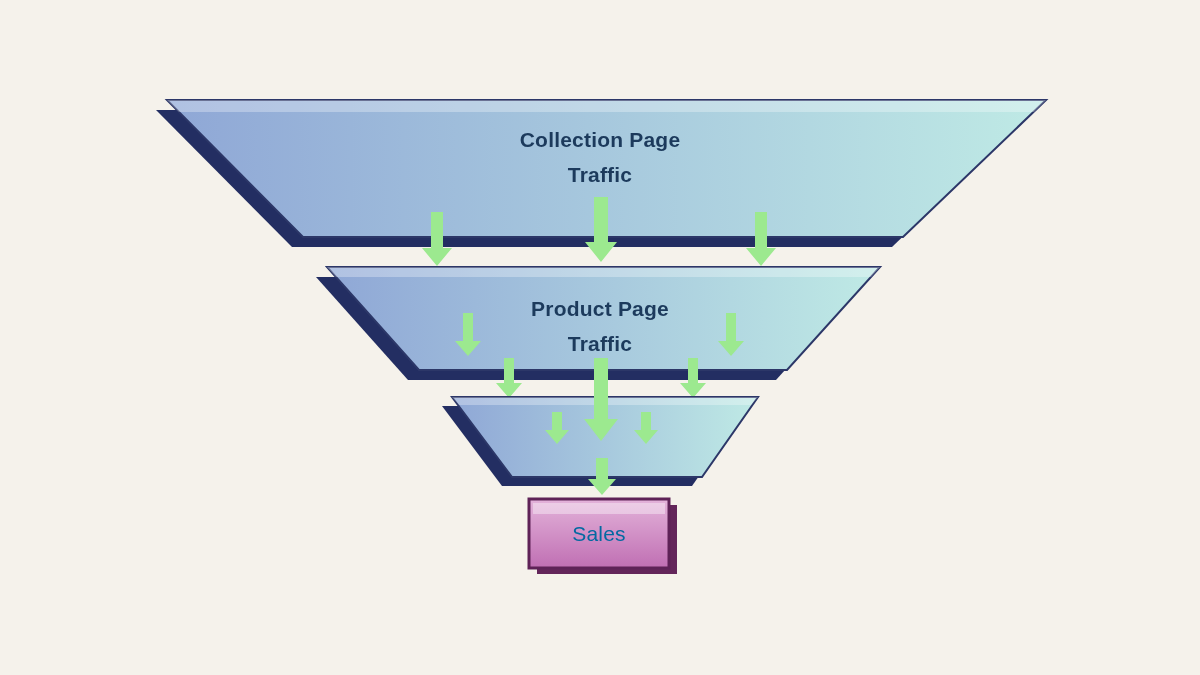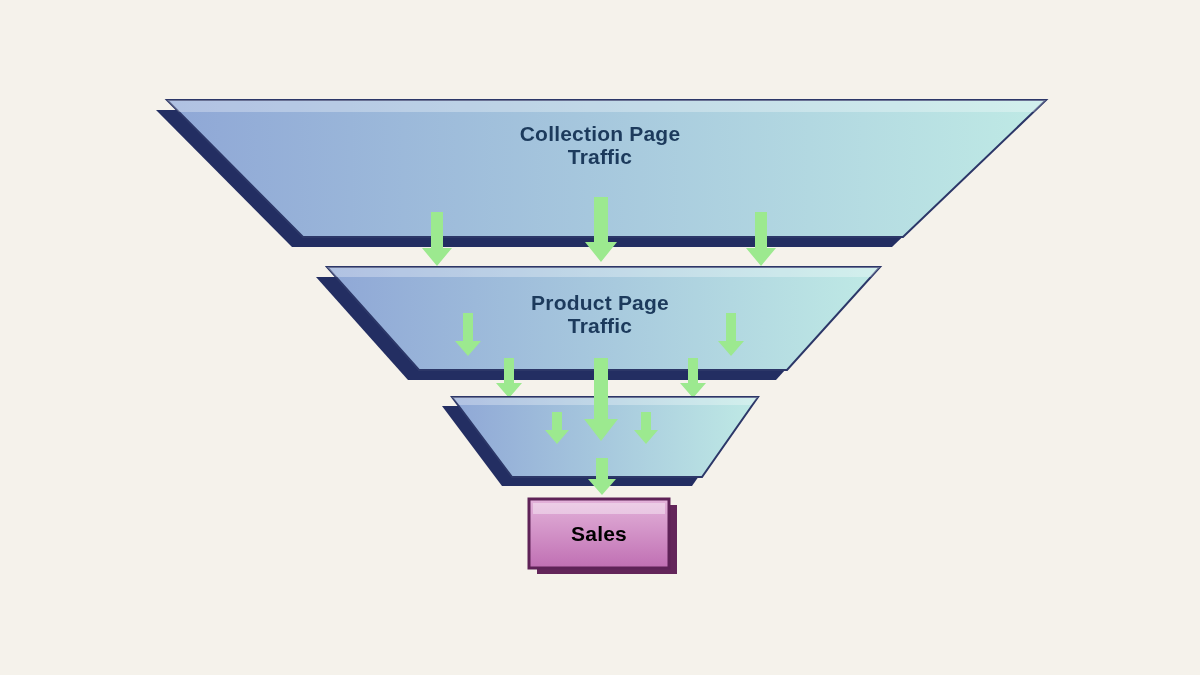--- a/index.html
+++ b/index.html
@@ -20,39 +20,39 @@
     left: 0;
     top: 0;
   }
   .funnel-label {
     position: absolute;
     left: 400px;
     width: 400px;
     text-align: center;
     font-size: 21px;
     font-weight: bold;
-    line-height: 23px;
+    line-height: 35px;
     color: #1c3a5c;
     white-space: pre-line;
     letter-spacing: 0.2px;
   }
   .label-level-1 { top: 122px; }
   .label-level-2 { top: 291px; }
   .sales-label {
     position: absolute;
     left: 529px;
     top: 499px;
     width: 140px;
     height: 69px;
     display: flex;
     align-items: center;
     justify-content: center;
     font-size: 21px;
-    font-weight: bold;
-    color: #000000;
+    font-weight: normal;
+    color: #0369a1;
     letter-spacing: 0.2px;
   }
   .highlight { fill: rgba(255,255,255,0.30); }
   .highlight-strong { fill: rgba(255,255,255,0.38); }
 </style>
 </head>
 <body>
 
 <div class="stage">
 

